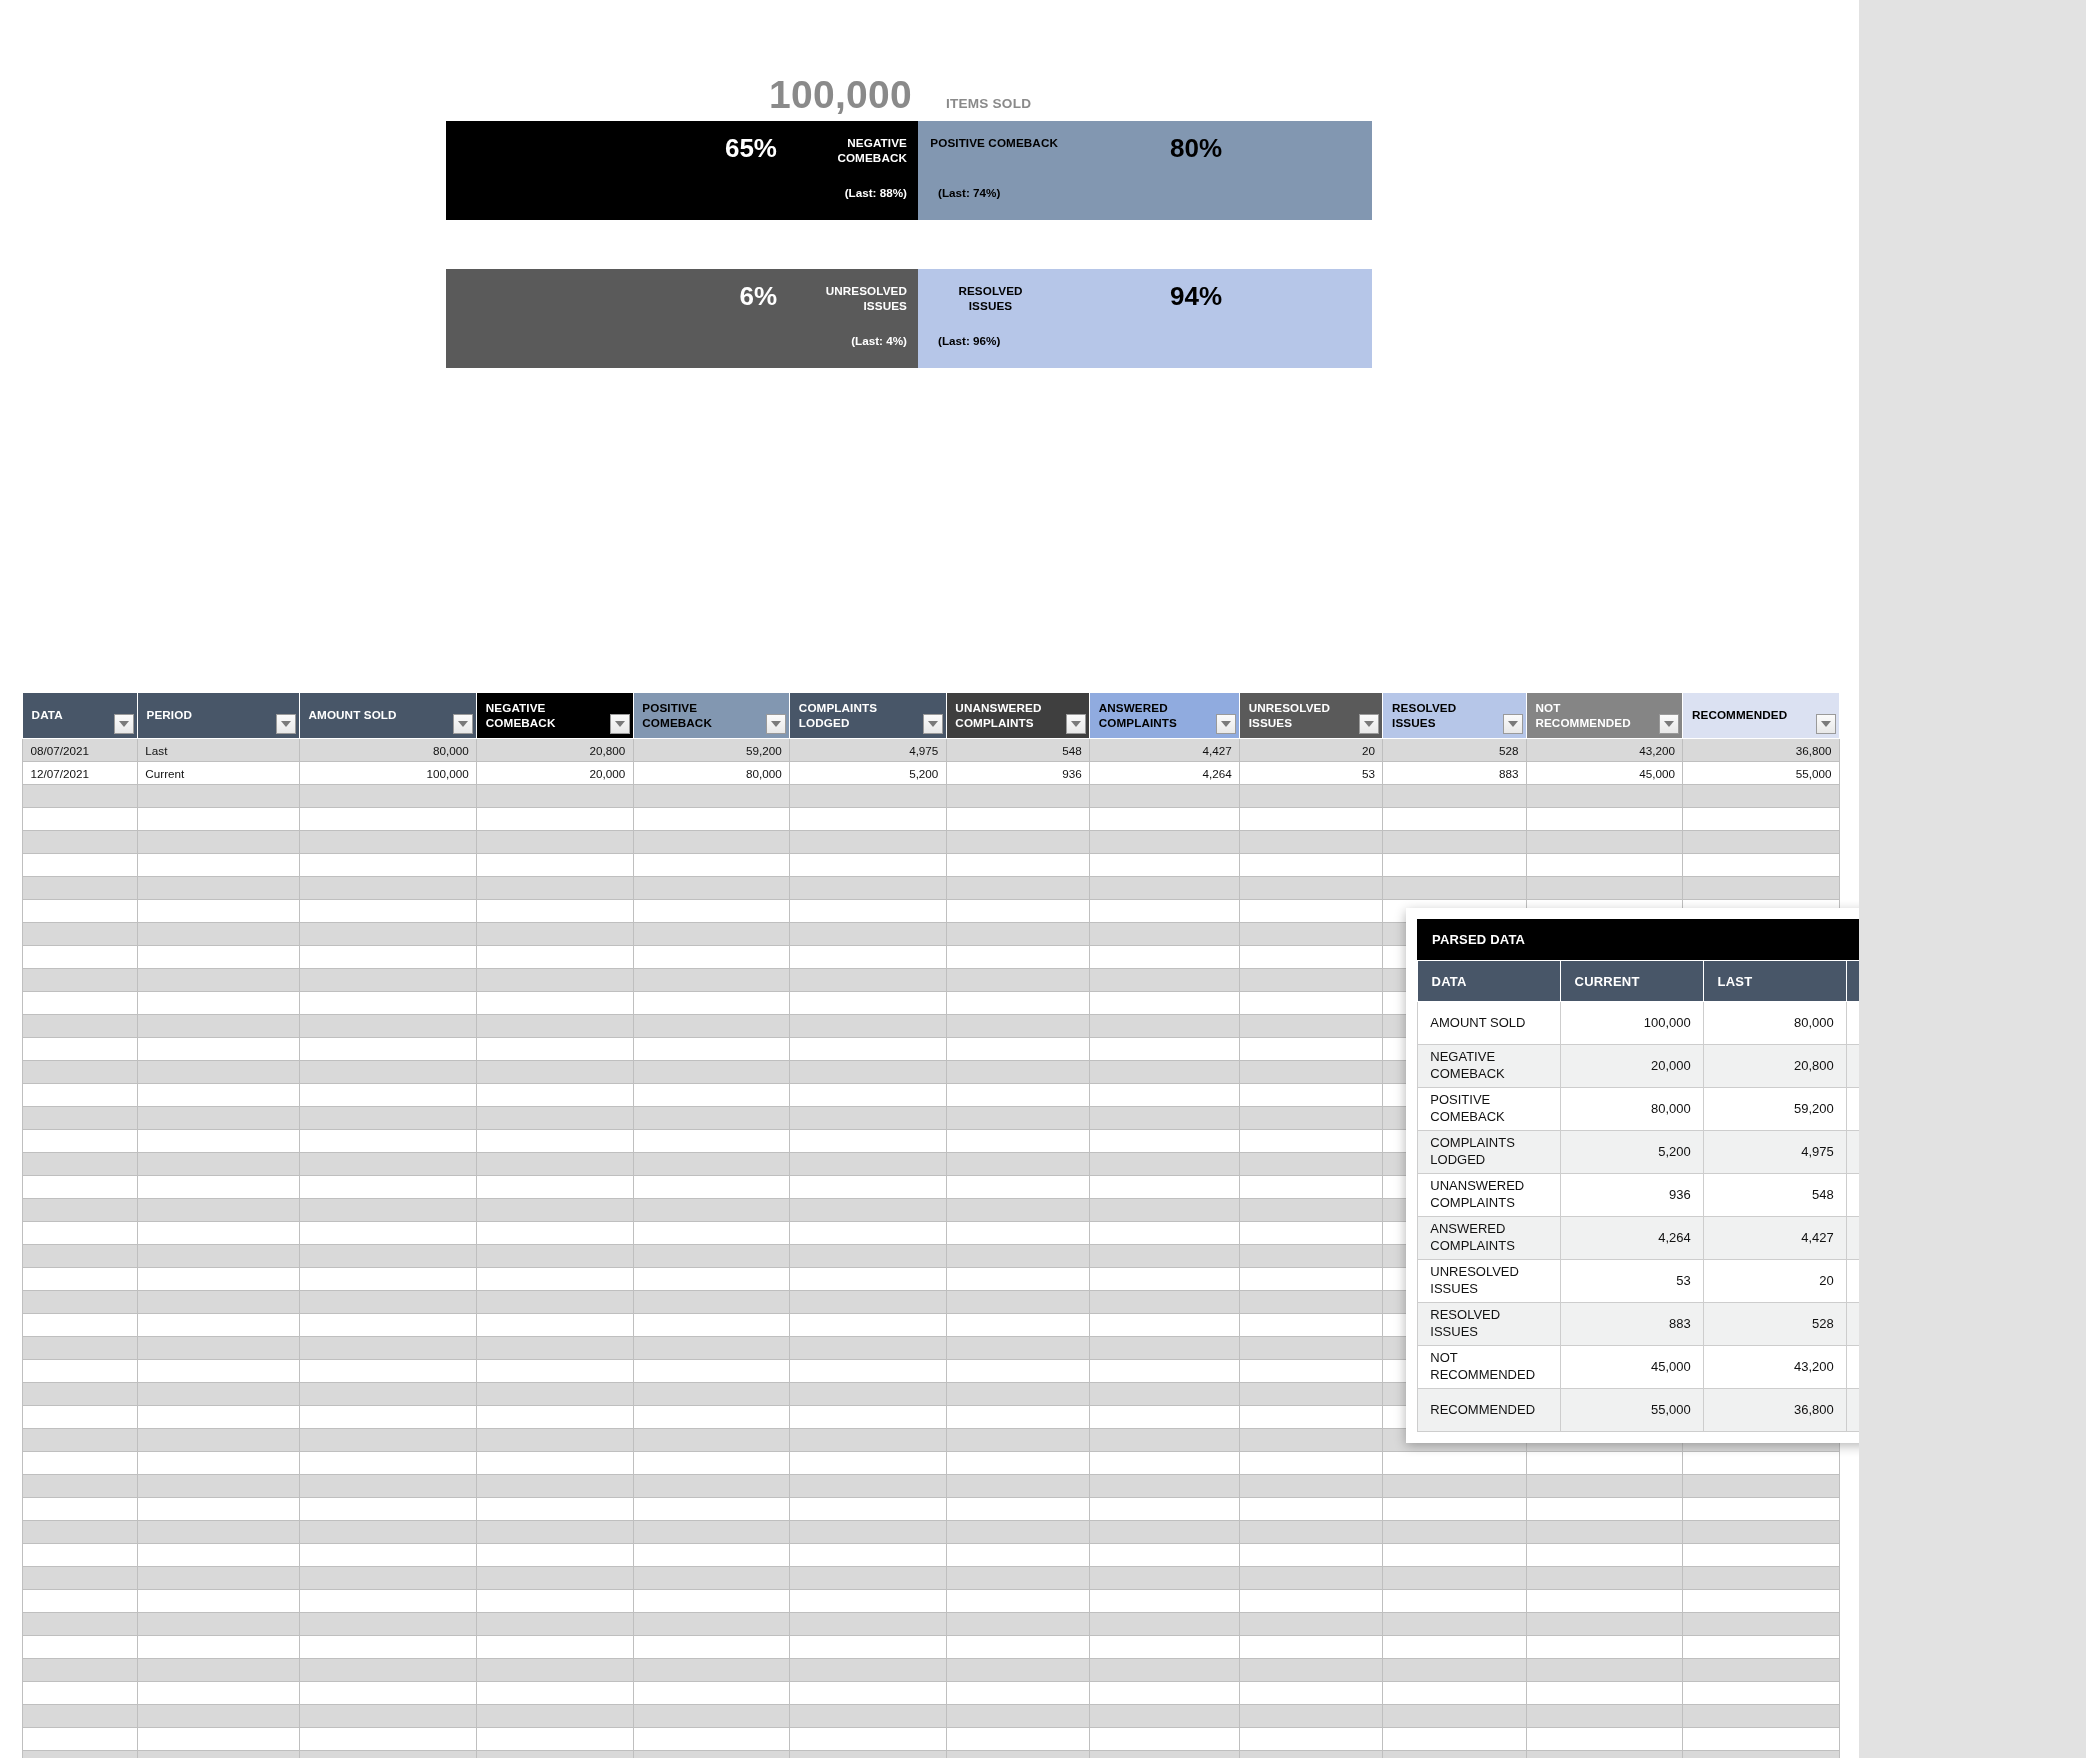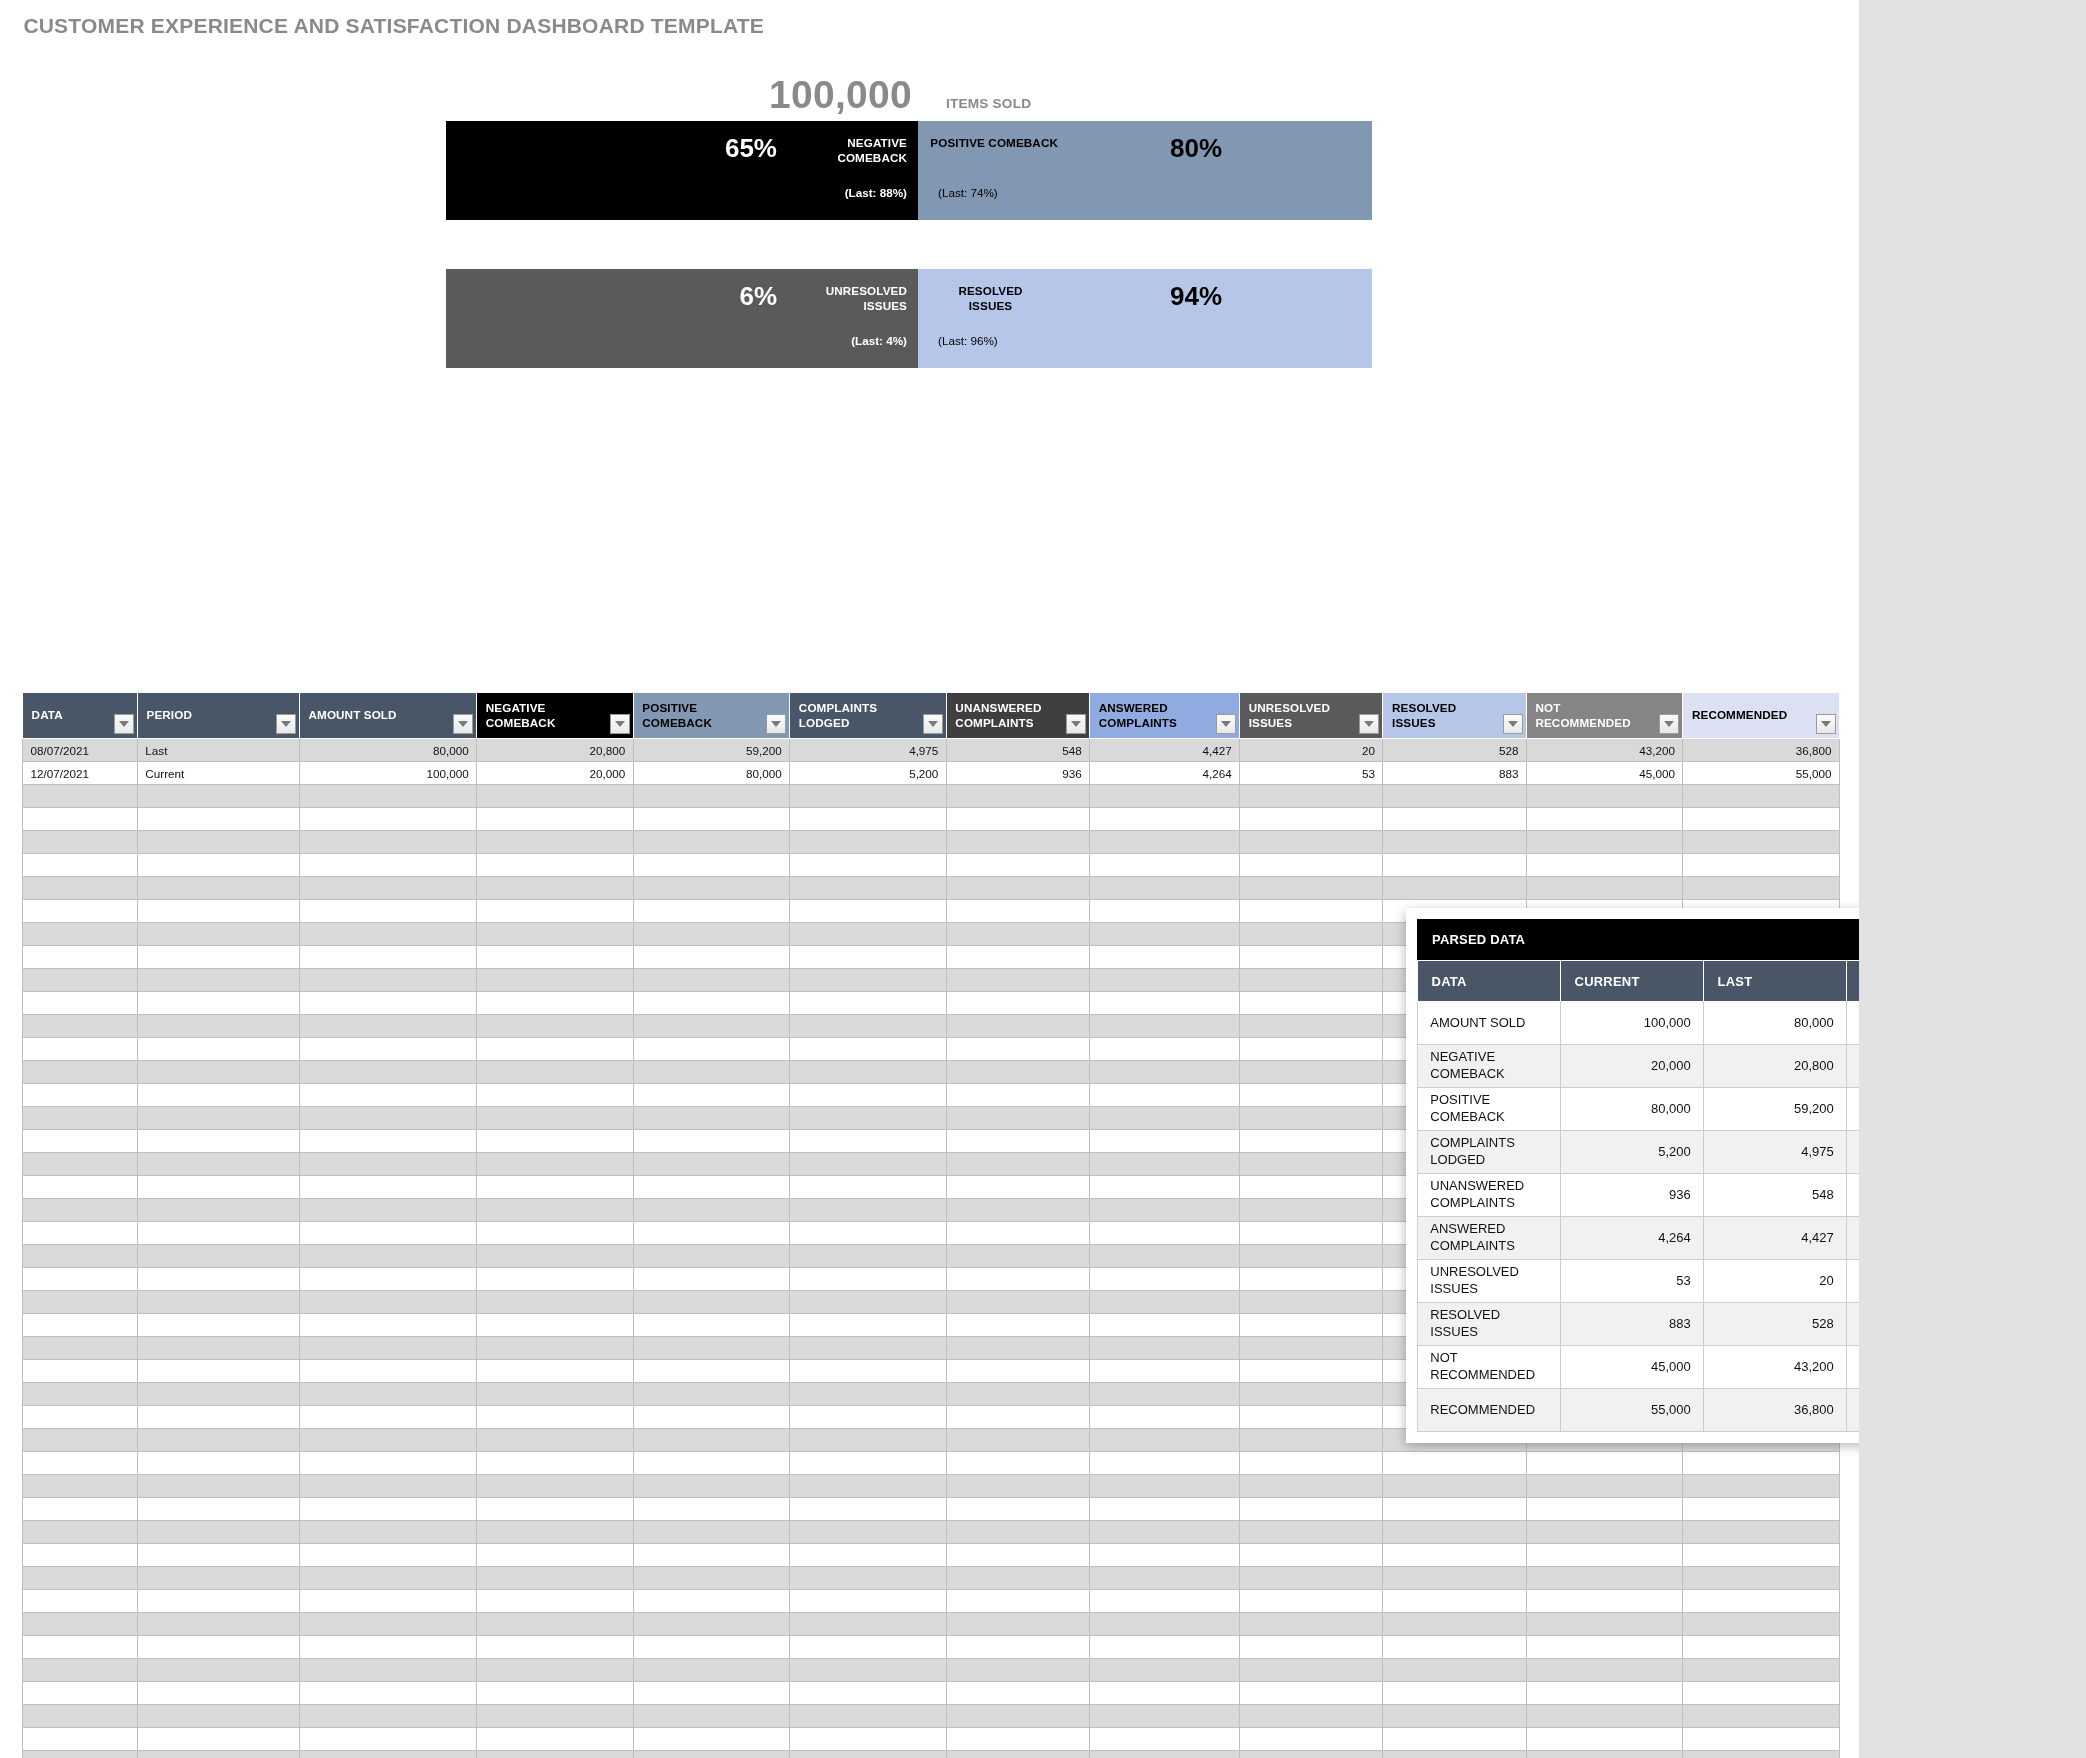--- a/index.html
+++ b/index.html
@@ -76,21 +76,21 @@
     line-height: 1.32; letter-spacing: 0.1px;
   }
   .br-label.ctr { text-align: center; width: 105px; left: 20px; }
   .br-pct {
     position: absolute; left: 252px; top: 12.3px;
     font-size: 26px; font-weight: bold; color: #000000;
     white-space: nowrap;
   }
   .br-last {
     position: absolute; left: 20px; top: 65px;
-    font-size: 11.7px; font-weight: normal; color: #000000;
+    font-size: 11.7px; font-weight: bold; color: #000000;
     white-space: nowrap;
   }
 
   
   #sheet {
     position: absolute; left: 22px; top: 692px;
     width: 1818px;
   }
   table.grid { border-collapse: collapse; table-layout: fixed; width: 1818px; }
   table.grid td, table.grid th { padding: 0; }
@@ -173,21 +173,20 @@
   table.parsed tr.plain td.pcell { background: #ffffff; }
   td.pnum { text-align: right; }
   td.plbl { text-align: left; }
   td.pchg { text-align: left; }
 </style>
 </head>
 <body>
 
 <div id="canvas">
 
-  <div id="page-title">CUSTOMER EXPERIENCE AND SATISFACTION DASHBOARD TEMPLATE</div>
 
   <div id="kpi">
     <div id="kpi-value">100,000</div>
     <div id="kpi-label">ITEMS SOLD</div>
   </div>
 
   <div id="bars">
       <div class="bar-row">
         <div class="bar-left" style="background: rgb(0, 0, 0);">
           <div class="bl-pct">65%</div>

